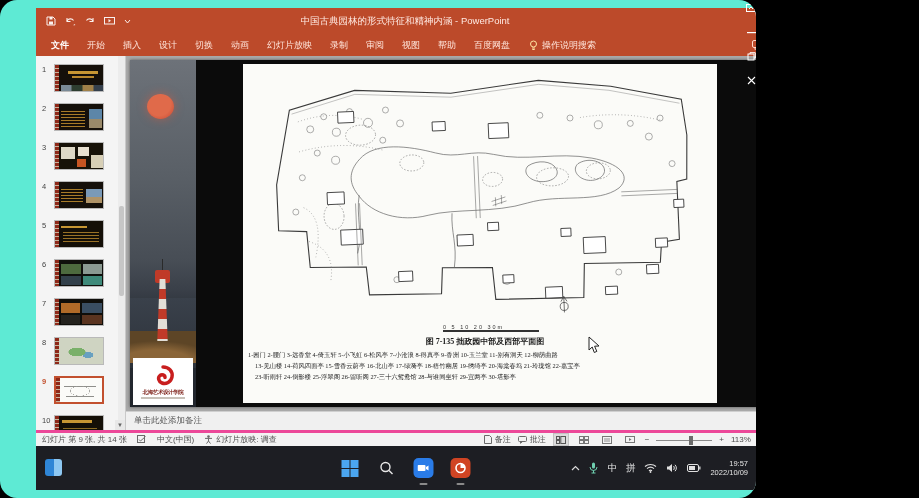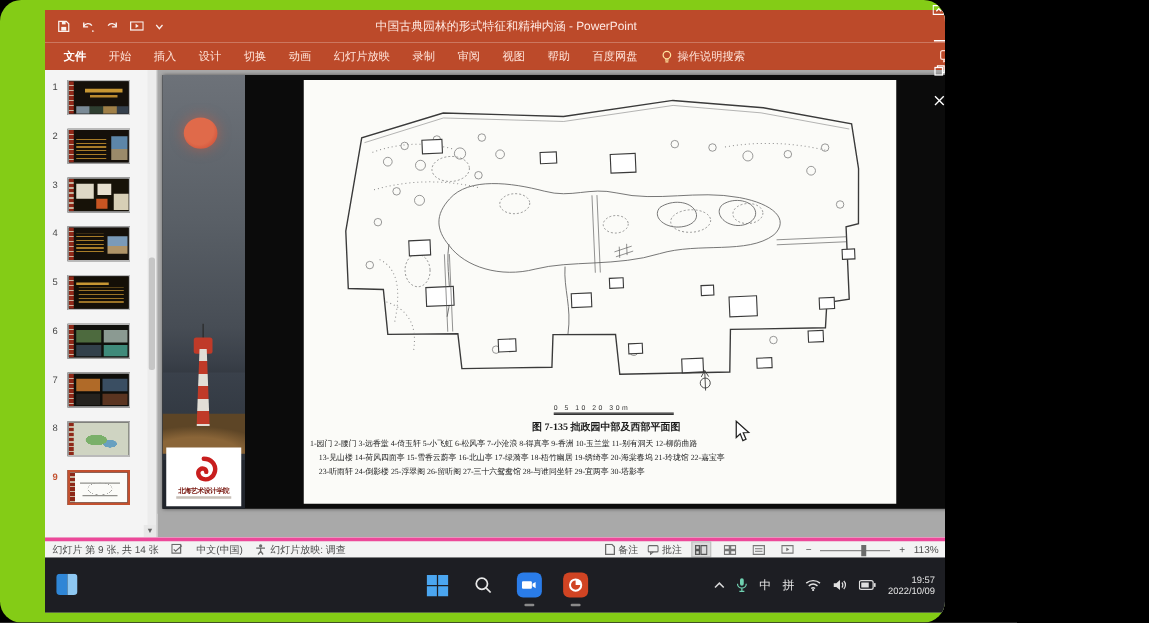--- a/index.html
+++ b/index.html
@@ -1,16 +1,16 @@
 <!DOCTYPE html>
 <html><head>
 <meta charset="utf-8">
 <style>
   html,body{margin:0;padding:0;background:#000;}
-  .stage{position:relative;width:756px;height:498px;background:#84cc16;overflow:hidden;
+  .stage{position:relative;width:756px;height:498px;background:#5eead4;overflow:hidden;
          font-family:"Liberation Sans",sans-serif;border-radius:17px;-webkit-font-smoothing:antialiased;}
   .stage *{box-sizing:border-box;}
 
   
   .screen{position:absolute;left:36px;top:8px;width:738px;height:482px;background:#a9a9a9;}
 
   
   .ppt{position:absolute;left:0;top:0;width:738px;height:438px;background:#fff;}
   .titlebar{position:absolute;left:0;top:0;width:100%;height:26px;background:#bc4a2a;
             display:flex;align-items:center;color:#fff;font-size:9px;}
@@ -319,20 +319,24 @@
                 <div class="thumb t-v7"></div>
               </div>
               <div class="thumb-row">
                 <div class="thumb-num">8</div>
                 <div class="thumb t-v8"></div>
               </div>
               <div class="thumb-row">
                 <div class="thumb-num sel">9</div>
                 <div class="thumb t-v9 selected"></div>
               </div>
+              <div class="thumb-row">
+                <div class="thumb-num">10</div>
+                <div class="thumb t-v10"></div>
+              </div>
             </div>
           <div class="thumb-scroll">
               <div class="tsth"></div>
             </div>
           <div class="tsdown">▼</div>
         </div>
 
         <div class="edit">
           <div class="slide">
 
@@ -453,20 +457,23 @@
             </div>
           </div>
 
           <div class="vscroll">
             <div class="arr up">▲</div>
             <div class="vth"></div>
             <div class="arr dn">▼</div>
           </div>
         </div>
 
+        <div class="notes">
+          <span>单击此处添加备注</span>
+        </div>
       </div>
 
       <div class="status">
         <div class="lft">
           <span>幻灯片 第 9 张, 共 14 张</span>
           <span>
             <svg class="svgi" width="10" height="9" viewBox="0 0 10 9">
                 <rect x="0.5" y="0.5" width="7" height="7" fill="none" stroke="#6a6a6a" stroke-width="1"></rect>
                 <path d="M2,4.5 L3.5,6 L8.5,1.5" fill="none" stroke="#6a6a6a" stroke-width="1"></path>
               </svg>

